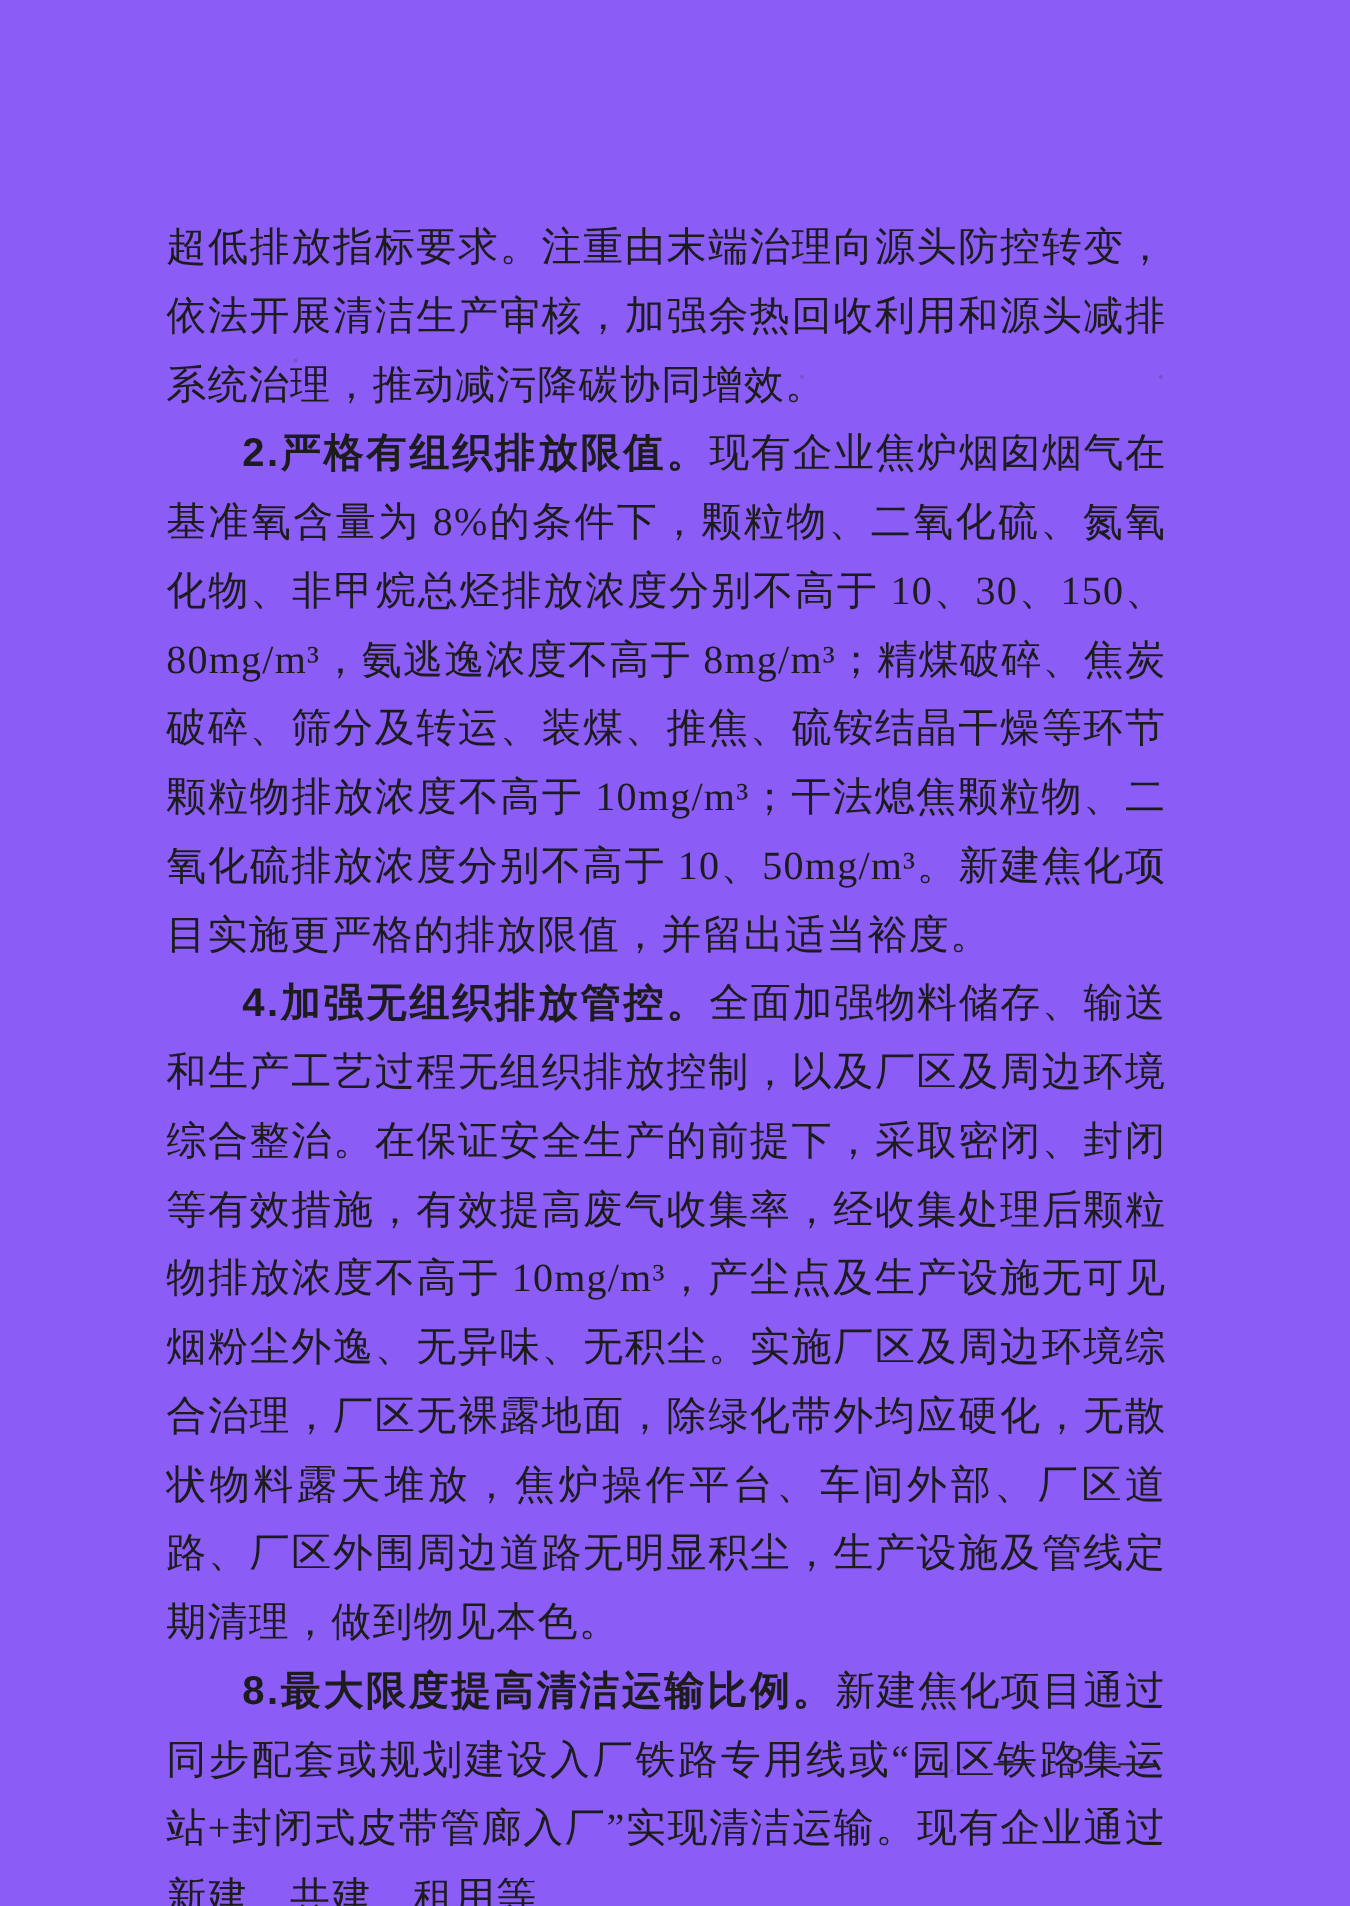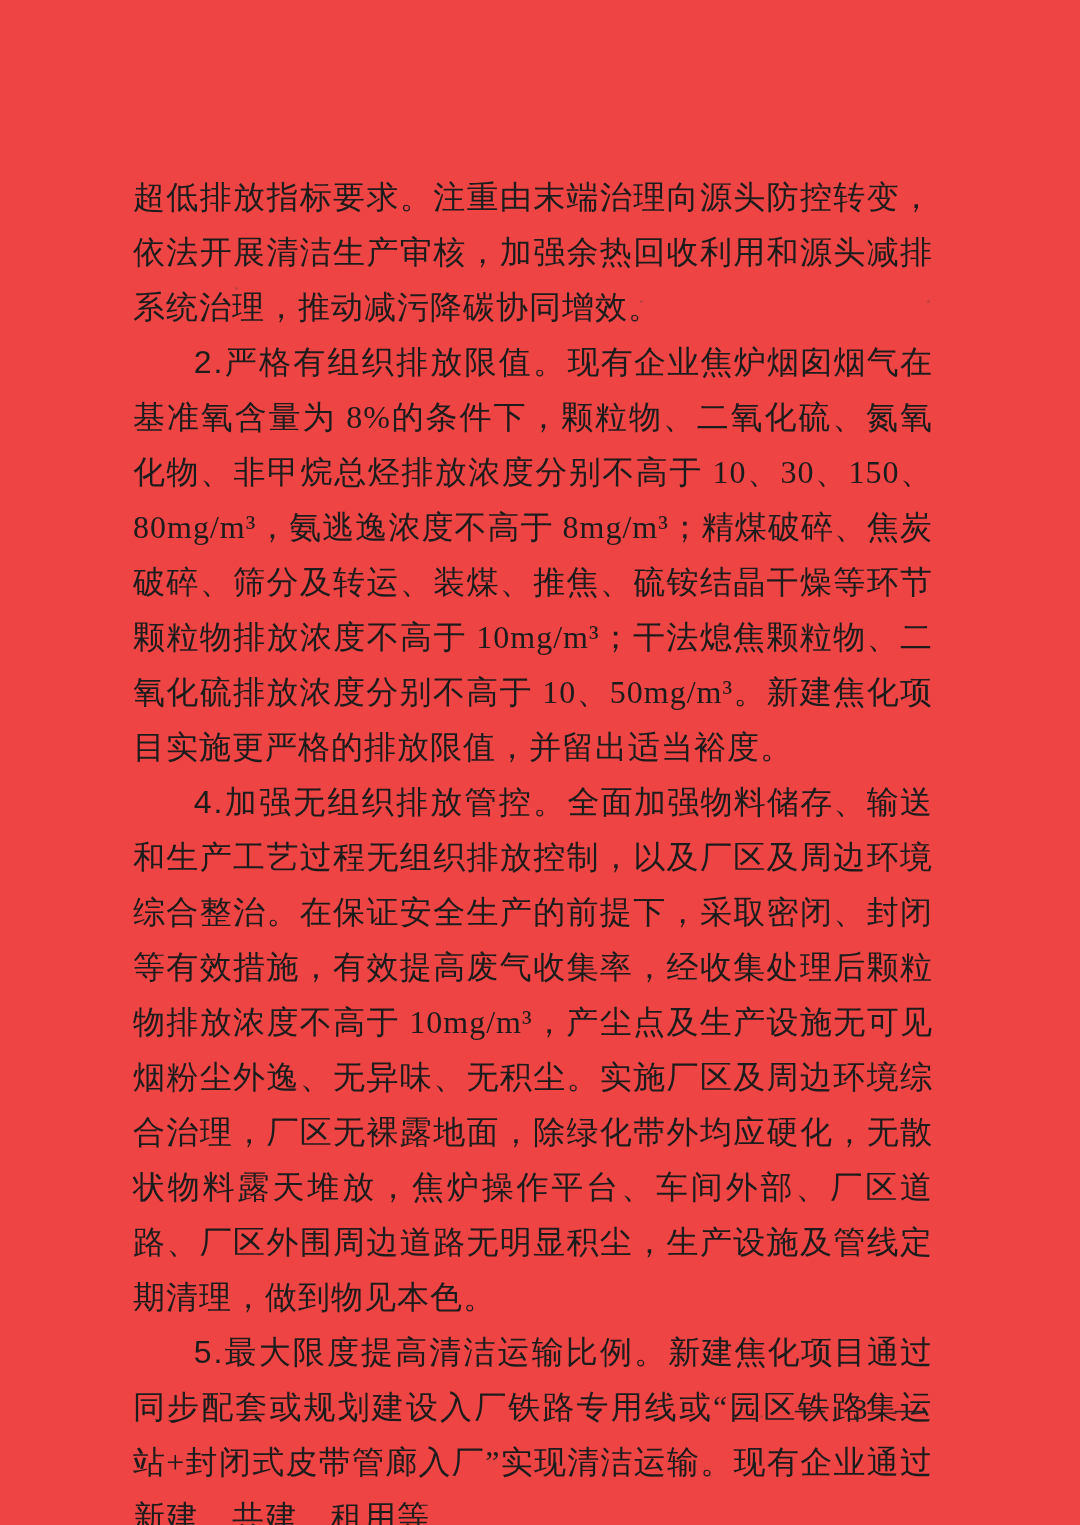--- a/index.html
+++ b/index.html
@@ -5,21 +5,21 @@
   html, body {
     margin: 0;
     padding: 0;
     background: #e8e8e8;
     font-family: "Liberation Serif", "DejaVu Serif", serif;
   }
   .page {
     position: relative;
     width: 1080px;
     height: 1525px;
-    background: #ef4444;
+    background: #8b5cf6;
     overflow: hidden;
     color: #1c1c1c;
   }
   
   .speck {
     position: absolute;
     background: rgba(60,60,60,0.25);
     border-radius: 50%;
     width: 3px;
     height: 3px;
@@ -37,21 +37,21 @@
     text-align: justify;
     text-justify: inter-character;
     letter-spacing: 1px;
     color: #1c1c1c;
     word-break: break-all;
   }
   .para.indent {
     text-indent: 1.9em;
   }
   .para .lead {
-    font-weight: 400;
+    font-weight: 700;
     font-family: "Liberation Sans", "DejaVu Sans", sans-serif;
     letter-spacing: 2px;
   }
   .page-footer {
     position: absolute;
     right: 145px;
     top: 1392px;
     font-size: 30px;
     letter-spacing: 10px;
     color: #222;
@@ -70,19 +70,19 @@
   <div class="speck" style="left:228px; top:1360px;"></div>
 
   <div class="content">
 
     <p class="para"><span>超低排放指标要求。注重由末端治理向源头防控转变，依法开展清洁生产审核，加强余热回收利用和源头减排系统治理，推动减污降碳协同增效。</span></p>
 
     <p class="para indent"><span class="lead">2.严格有组织排放限值。</span><span>现有企业焦炉烟囱烟气在基准氧含量为 8%的条件下，颗粒物、二氧化硫、氮氧化物、非甲烷总烃排放浓度分别不高于 10、30、150、80mg/m³，氨逃逸浓度不高于 8mg/m³；精煤破碎、焦炭破碎、筛分及转运、装煤、推焦、硫铵结晶干燥等环节颗粒物排放浓度不高于 10mg/m³；干法熄焦颗粒物、二氧化硫排放浓度分别不高于 10、50mg/m³。新建焦化项目实施更严格的排放限值，并留出适当裕度。</span></p>
 
     <p class="para indent"><span class="lead">4.加强无组织排放管控。</span><span>全面加强物料储存、输送和生产工艺过程无组织排放控制，以及厂区及周边环境综合整治。在保证安全生产的前提下，采取密闭、封闭等有效措施，有效提高废气收集率，经收集处理后颗粒物排放浓度不高于 10mg/m³，产尘点及生产设施无可见烟粉尘外逸、无异味、无积尘。实施厂区及周边环境综合治理，厂区无裸露地面，除绿化带外均应硬化，无散状物料露天堆放，焦炉操作平台、车间外部、厂区道路、厂区外围周边道路无明显积尘，生产设施及管线定期清理，做到物见本色。</span></p>
 
-    <p class="para indent"><span class="lead">5.最大限度提高清洁运输比例。</span><span>新建焦化项目通过同步配套或规划建设入厂铁路专用线或“园区铁路集运站+封闭式皮带管廊入厂”实现清洁运输。现有企业通过新建、共建、租用等</span></p>
+    <p class="para indent"><span class="lead">8.最大限度提高清洁运输比例。</span><span>新建焦化项目通过同步配套或规划建设入厂铁路专用线或“园区铁路集运站+封闭式皮带管廊入厂”实现清洁运输。现有企业通过新建、共建、租用等</span></p>
 
   </div>
 
   <div class="page-footer">— 3 —</div>
 
 </div>
 
 </body></html>

